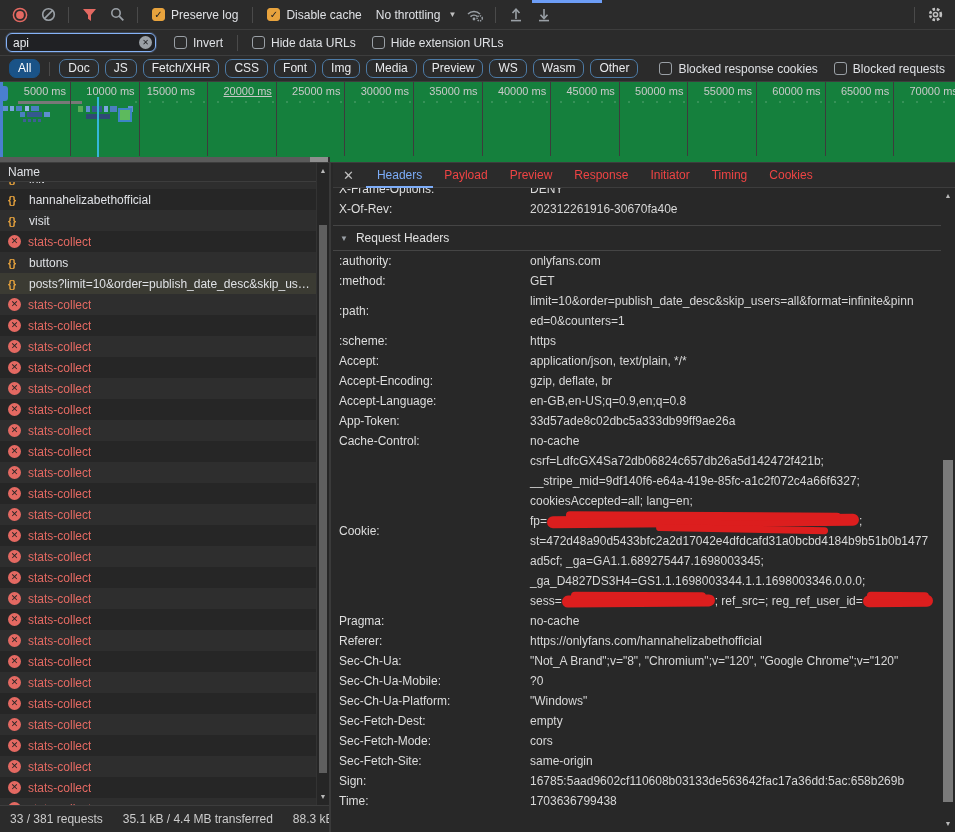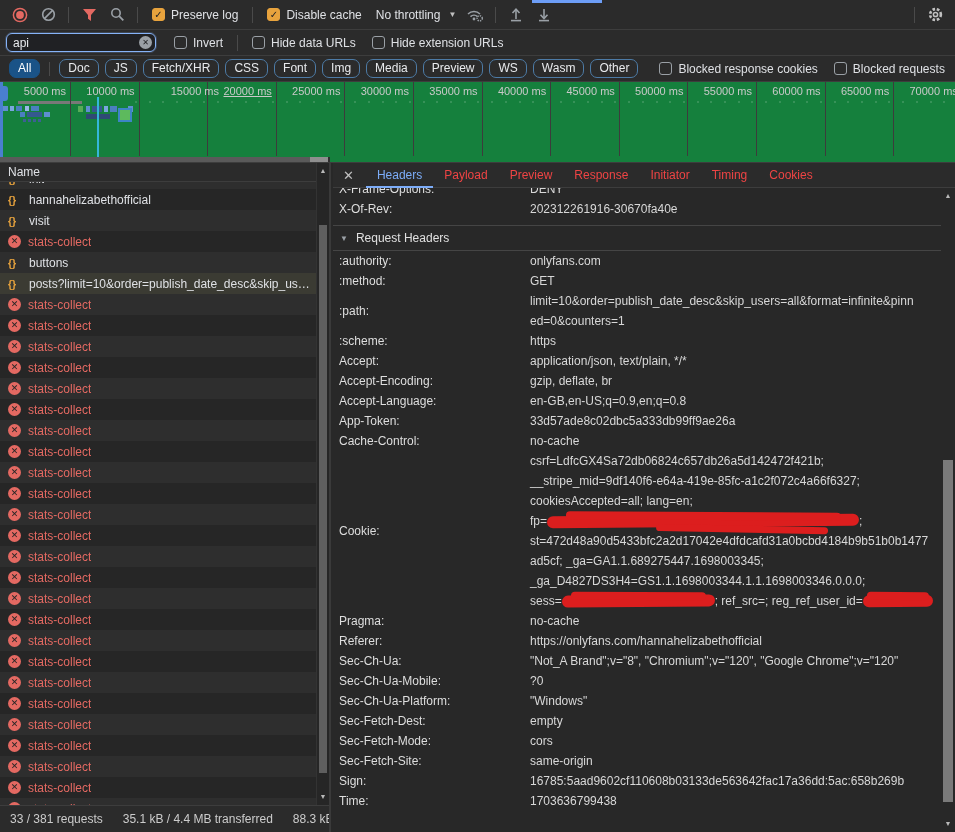--- a/index.html
+++ b/index.html
@@ -231,21 +231,21 @@
     <div class="wmark" style="left:97px;top:15px;width:2px;height:66px;background:#35b6d9"></div>
     <div id="tl-hscroll">
         <div class="thumb"></div>
         <div class="cap"></div>
       </div>
   <div class="gridline" style="left: 70px;"></div>
       <div class="ticklab" style="left: -8px;">5000 ms</div>
       <div class="gridline" style="left: 138.6px;"></div>
       <div class="ticklab" style="left: 60.6px;">10000 ms</div>
       <div class="gridline" style="left: 207.2px;"></div>
-      <div class="ticklab" style="left: 145px;">15000 ms</div>
+      <div class="ticklab" style="left: 121px;">15000 ms</div>
       <div class="gridline" style="left: 275.8px;"></div>
       <div class="ticklab" style="left: 197.8px; text-decoration: underline;">20000 ms</div>
       <div class="gridline" style="left: 344.4px;"></div>
       <div class="ticklab" style="left: 266.4px;">25000 ms</div>
       <div class="gridline" style="left: 413px;"></div>
       <div class="ticklab" style="left: 335px;">30000 ms</div>
       <div class="gridline" style="left: 481.6px;"></div>
       <div class="ticklab" style="left: 403.6px;">35000 ms</div>
       <div class="gridline" style="left: 550.2px;"></div>
       <div class="ticklab" style="left: 472.2px;">40000 ms</div>

